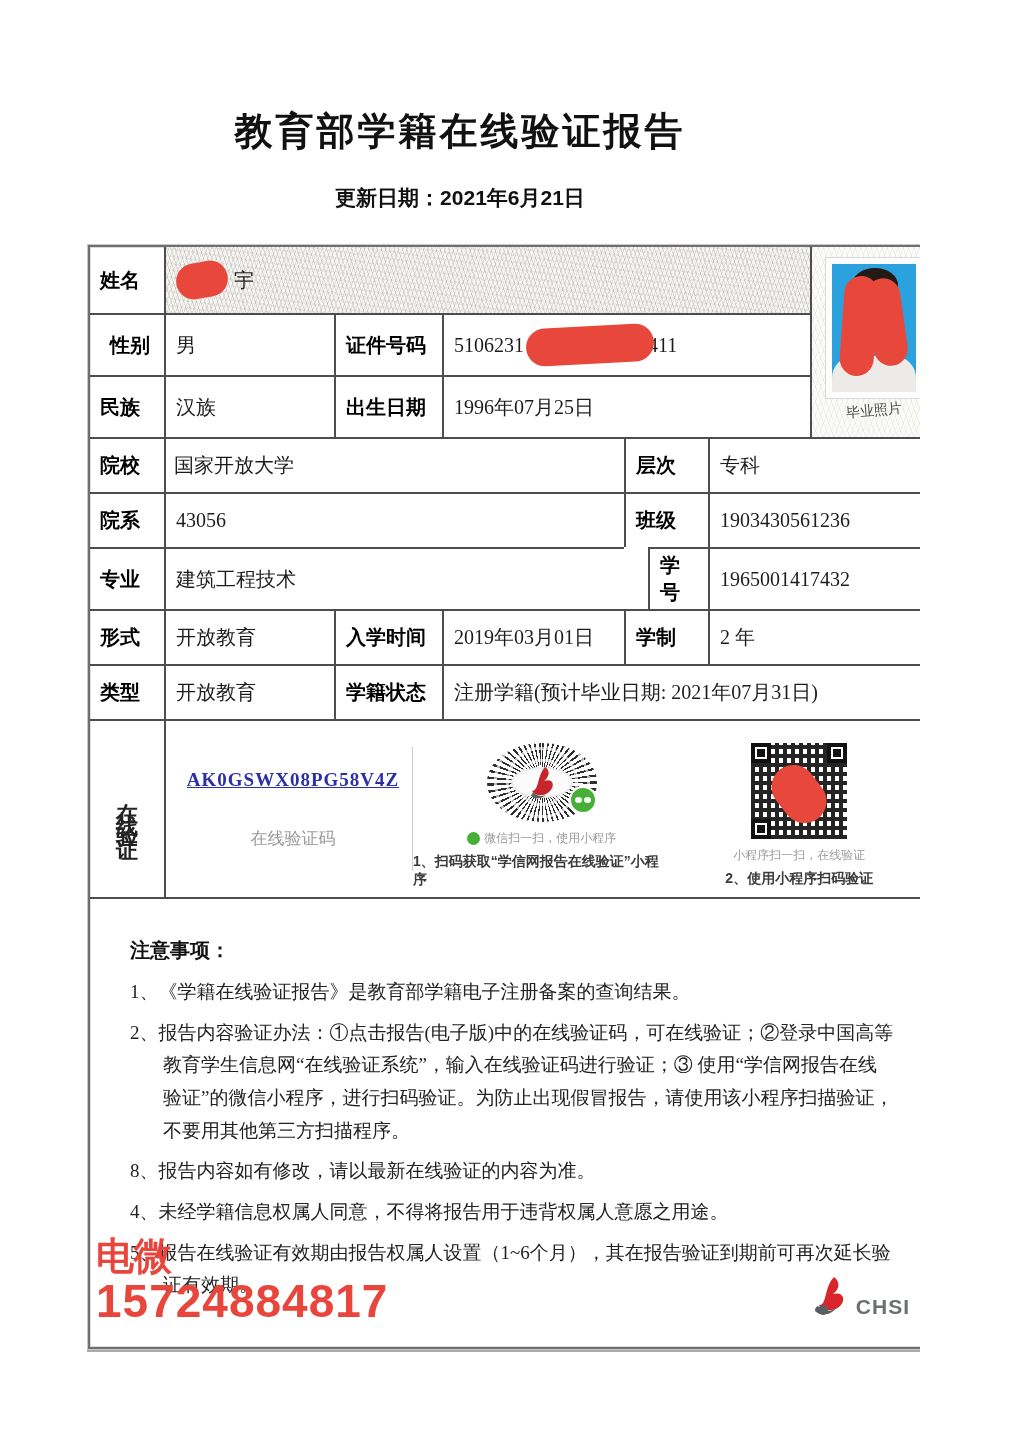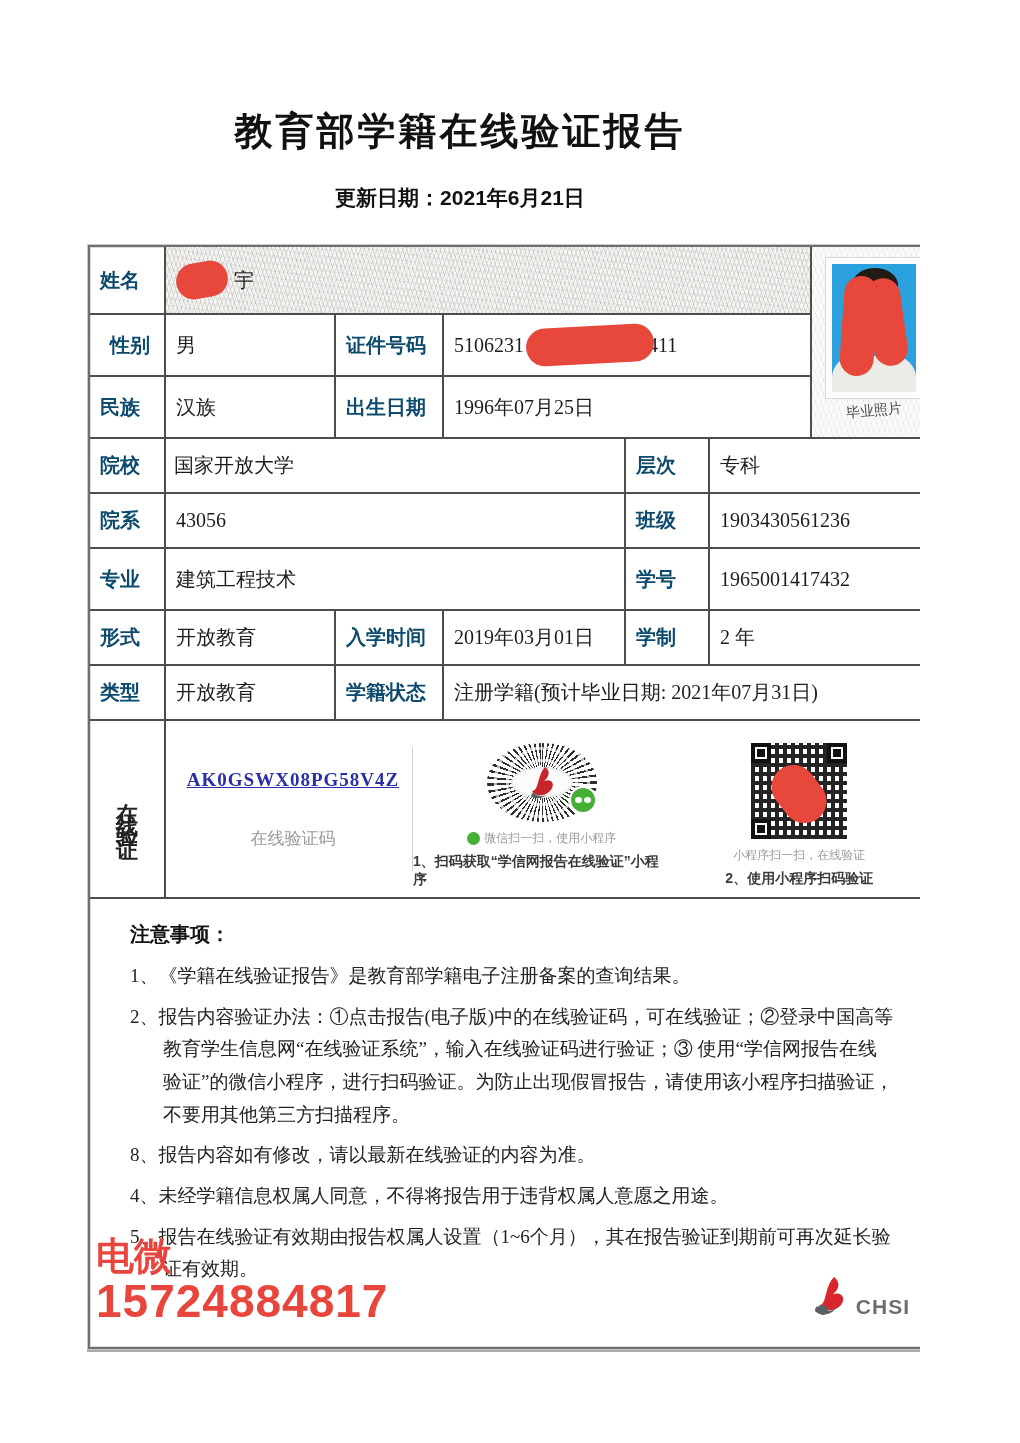--- a/index.html
+++ b/index.html
@@ -13,21 +13,21 @@
 
   .outer-box{position:absolute;left:88px;top:245px;width:846px;height:1100px;background:#fff;
          border:2px solid #6f6f6f;box-shadow:0 0 0 1px #c9c9c9, 0 2px 0 1px #aaa, inset 0 0 0 1px #dcdcdc;}
 
   .doc-table{display:grid;width:100%;
          grid-template-columns:74px 170px 108px 182px 84px 102px 1fr;
          grid-template-rows:66px 62px 62px 55px 55px 62px 55px 55px 178px;}
   .cell{border-left:2px solid #4d4d4d;border-top:2px solid #4d4d4d;
         display:flex;align-items:center;padding:0 10px;box-sizing:border-box;overflow:hidden;}
   .fc{border-left:none;} .fr{border-top:none;}
-  .lbl{font-family:"Liberation Sans",sans-serif;font-weight:bold;font-size:20px;color:#0c4a6e;}
+  .lbl{font-family:"Liberation Sans",sans-serif;font-weight:bold;font-size:20px;color:#000000;}
   .val{font-family:"Liberation Serif",serif;font-size:20px;color:#1c1c1c;}
 
   .texture{background-color:#f6f5f2;background-image:
       repeating-linear-gradient(72deg, rgba(110,110,110,.20) 0 1px, transparent 1px 4px),
       repeating-linear-gradient(-70deg, rgba(110,110,110,.16) 0 1px, transparent 1px 4px),
       repeating-linear-gradient(8deg, rgba(150,150,150,.10) 0 2px, transparent 2px 7px);}
   .texture-light{background-color:#fbfbf9;background-image:
       repeating-linear-gradient(70deg, rgba(130,130,130,.10) 0 1px, transparent 1px 5px),
       repeating-linear-gradient(-70deg, rgba(130,130,130,.08) 0 1px, transparent 1px 5px);}
 
@@ -80,21 +80,21 @@
   .qr-square{position:relative;width:96px;height:96px;background:
       repeating-linear-gradient(90deg,#242424 0 4px,transparent 4px 8px),
       repeating-linear-gradient(0deg,#242424 0 4px,#fff 4px 9px);}
   .finder{position:absolute;width:20px;height:20px;border:4px solid #111;background:#fff;box-sizing:border-box;}
   .finder::before{content:"";position:absolute;inset:2px;background:#111;}
   .finder.tl{top:0;left:0;} .finder.tr{top:0;right:0;} .finder.bl{bottom:0;left:0;}
   .qr-blob{position:absolute;left:26px;top:20px;width:44px;height:62px;background:#e8473b;
       border-radius:22px;transform:rotate(-38deg);}
 
   
-  .notes{padding:16px 40px 0 40px;border-top:2px solid #4d4d4d;box-sizing:border-box;}
+  .notes{padding:32px 40px 0 40px;border-top:2px solid #4d4d4d;box-sizing:border-box;}
   .notes-heading{font-family:"Liberation Sans",sans-serif;font-weight:bold;font-size:20px;color:#111;
       margin:6px 0 12px 0;}
   .note{font-size:19px;line-height:1.72;color:#222;padding-left:33px;text-indent:-33px;
       margin:8px 0;font-family:"Liberation Serif",serif;}
 
   .watermark{position:absolute;left:6px;top:990px;color:#e8453c;
       font-family:"Liberation Sans",sans-serif;font-weight:bold;line-height:1.05;}
   .watermark .w1{font-size:38px;}
   .watermark .w2{font-size:46px;letter-spacing:1px;}
 
@@ -147,21 +147,21 @@
       <div class="cell lbl" style="grid-column:5;grid-row:4;">层次</div>
       <div class="cell val" style="grid-column:6/span 2;grid-row:4;">专科</div>
 
       <div class="cell fc lbl" style="grid-column:1;grid-row:5;">院系</div>
       <div class="cell val" style="grid-column:2/span 3;grid-row:5;">43056</div>
       <div class="cell lbl" style="grid-column:5;grid-row:5;">班级</div>
       <div class="cell val" style="grid-column:6/span 2;grid-row:5;">1903430561236</div>
 
       <div class="cell fc lbl" style="grid-column:1;grid-row:6;">专业</div>
       <div class="cell val" style="grid-column:2/span 3;grid-row:6;">建筑工程技术</div>
-      <div class="cell lbl" style="grid-column:5;grid-row:6;">学号</div>
+      <div class="cell lbl" style="grid-column:5;grid-row:6;margin-left:24px;">学号</div>
       <div class="cell val" style="grid-column:6/span 2;grid-row:6;">1965001417432</div>
 
       <div class="cell fc lbl" style="grid-column:1;grid-row:7;">形式</div>
       <div class="cell val" style="grid-column:2;grid-row:7;">开放教育</div>
       <div class="cell lbl" style="grid-column:3;grid-row:7;">入学时间</div>
       <div class="cell val" style="grid-column:4;grid-row:7;">2019年03月01日</div>
       <div class="cell lbl" style="grid-column:5;grid-row:7;">学制</div>
       <div class="cell val" style="grid-column:6/span 2;grid-row:7;">2 年</div>
 
       <div class="cell fc lbl" style="grid-column:1;grid-row:8;">类型</div>

